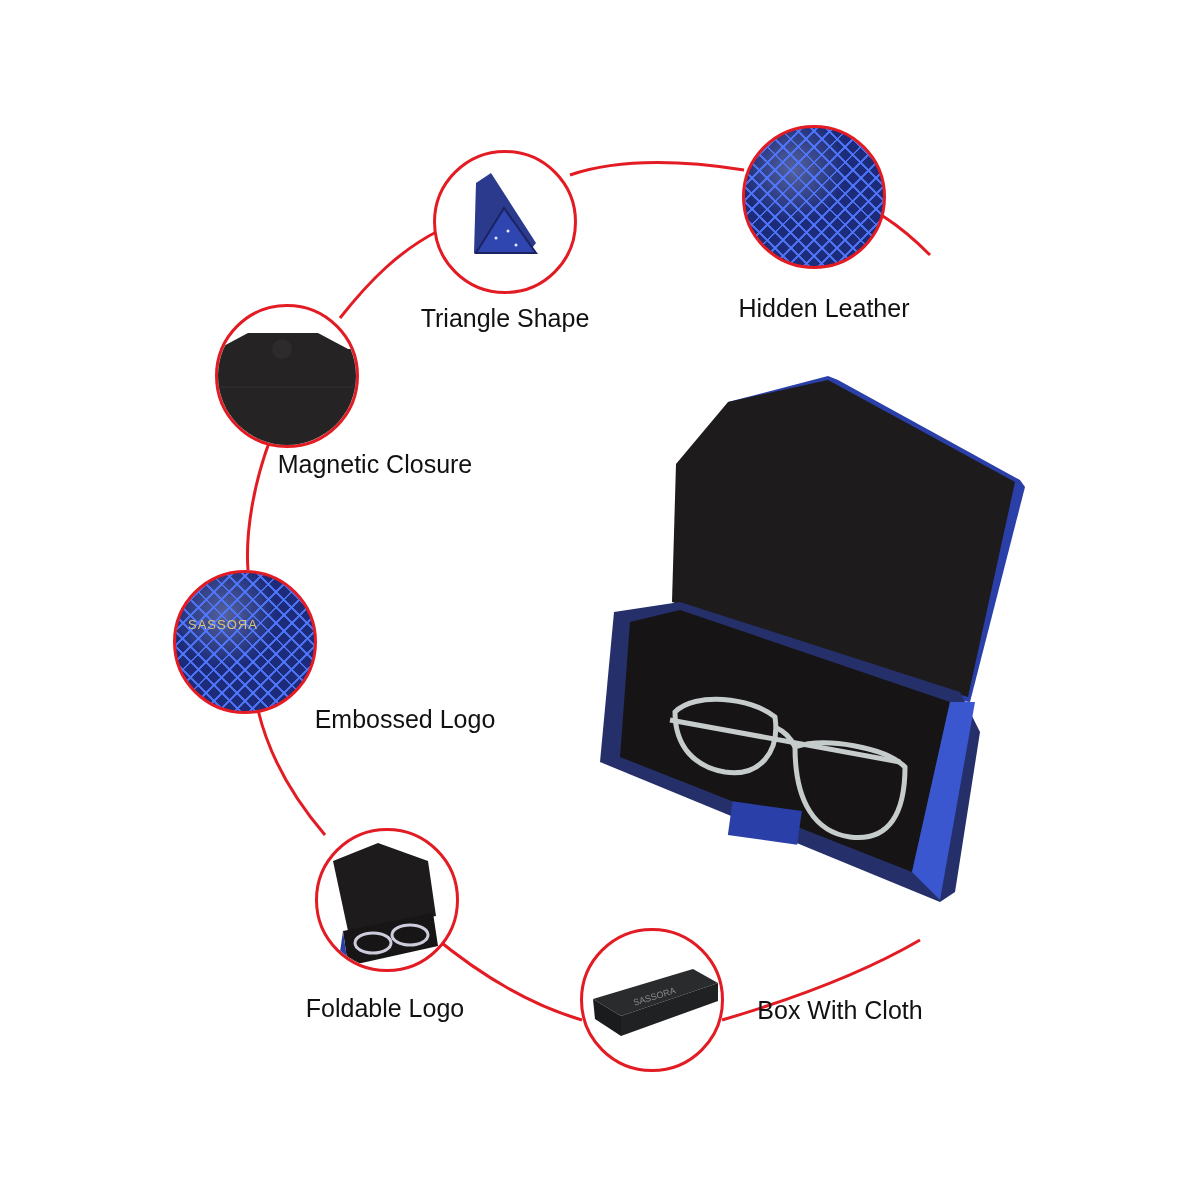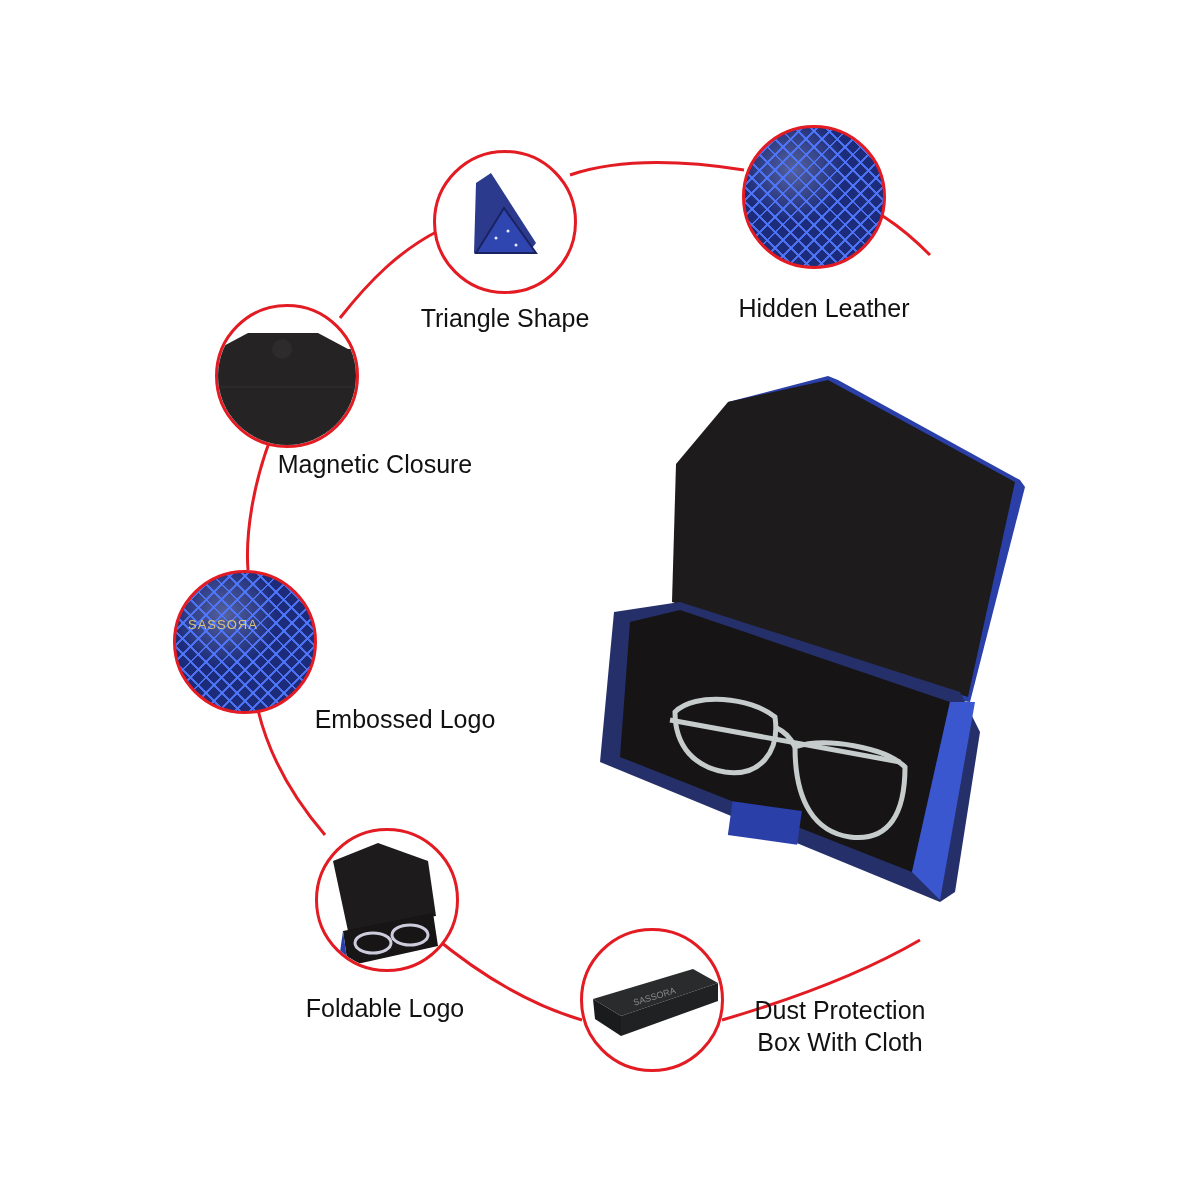--- a/index.html
+++ b/index.html
@@ -85,21 +85,20 @@
 <div class="feature">
   <div class="circle" style="left:580px;top:928px;width:144px;height:144px;">
     <svg width="144" height="144" viewBox="0 0 144 144">
       <polygon points="10,68 110,38 135,52 38,85" fill="#2a2b2c"></polygon>
       <polygon points="10,68 38,85 38,105 12,88" fill="#1a1b1c"></polygon>
       <polygon points="38,85 135,52 135,70 38,105" fill="#202122"></polygon>
       <text x="50" y="72" font-size="9" fill="#888" transform="rotate(-17 60 68)" font-family="Liberation Sans, sans-serif">SASSORA</text>
     </svg>
   </div>
   <div class="label" style="left:735px;top:994px;width:210px;">
-    <div>Dust Protection</div>
     <div>Box With Cloth</div>
   </div>
 </div>
 
 <svg class="main-product" viewBox="0 0 440 560">
 
   <polygon points="128,30 228,4 238,8 420,108 425,115 370,330 110,300" fill="#2a3fa8"></polygon>
 
   <polygon points="128,30 228,8 415,110 368,325 72,230 76,92" fill="#1e1b1c"></polygon>
 

